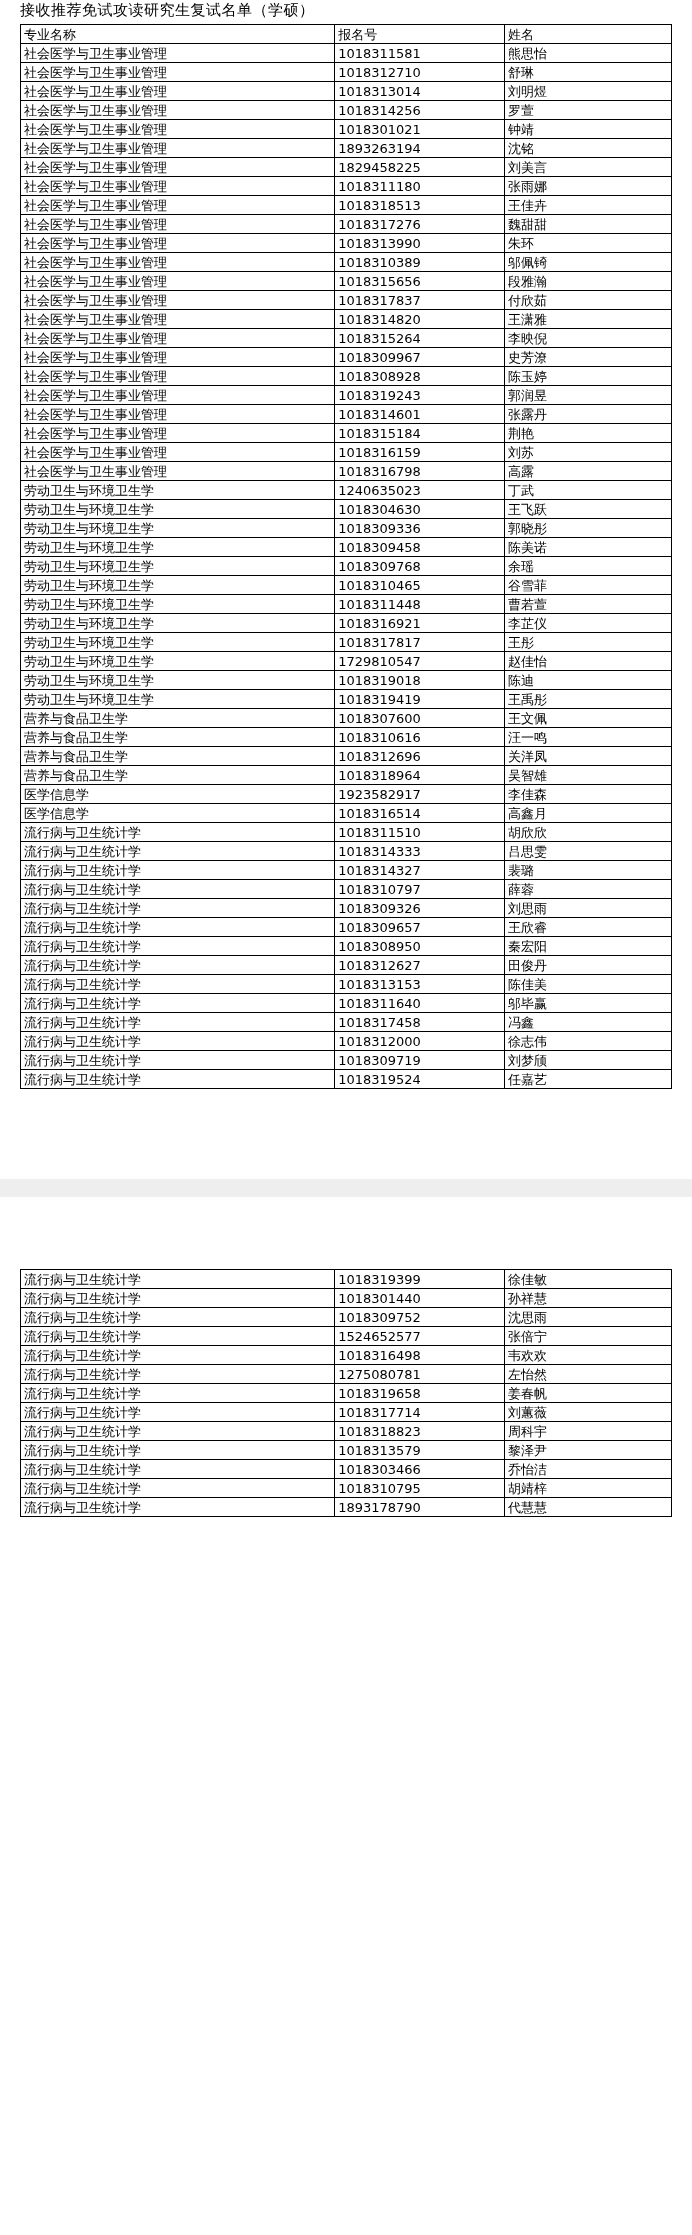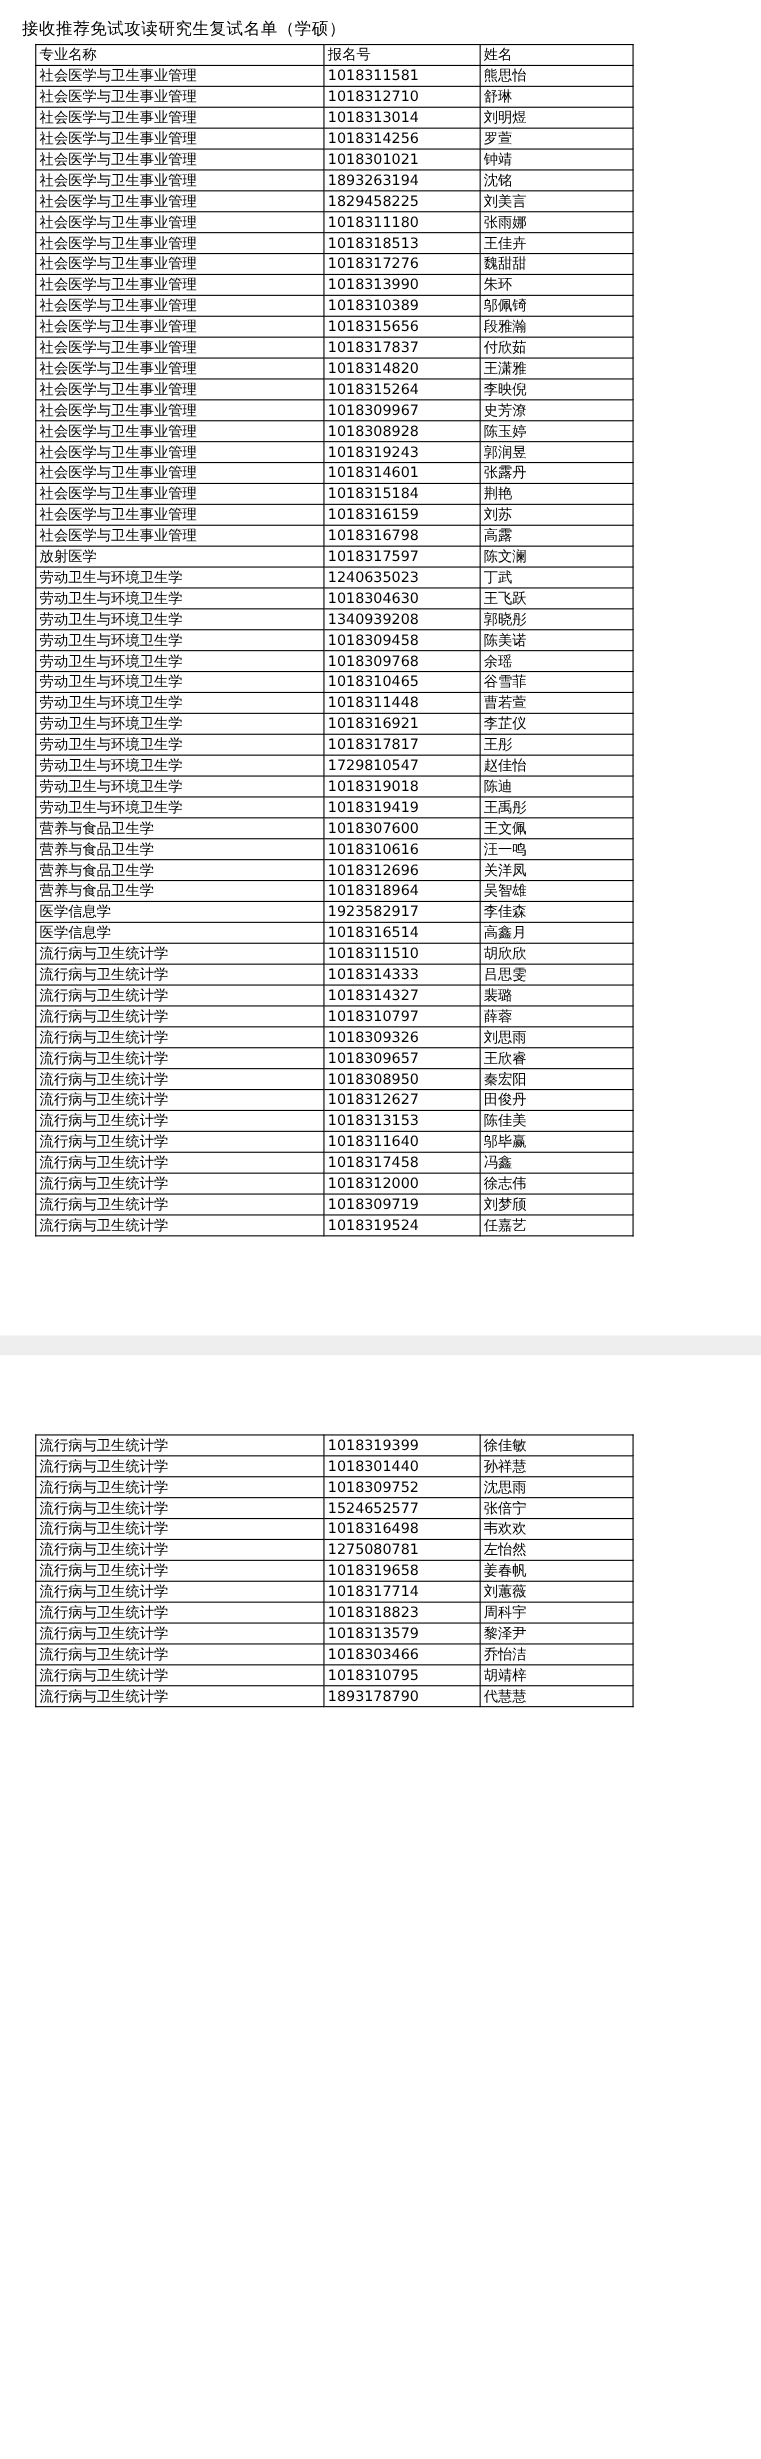--- a/index.html
+++ b/index.html
@@ -12,31 +12,31 @@
     font-family: "DejaVu Sans", "Liberation Sans", sans-serif;
     color: #000000;
   }
   .page {
     position: relative;
     width: 692px;
   }
   .doc-title {
     font-size: 15px;
     line-height: 20px;
-    padding: 16px 0 4px 20px;
+    padding: 0 0 4px 20px;
     font-family: "DejaVu Serif", "Liberation Serif", serif;
     font-weight: normal;
     letter-spacing: 0.5px;
   }
   table.roster {
     border-collapse: collapse;
     table-layout: fixed;
-    margin-left: 32px;
+    margin-left: 20px;
     margin-right: 20px;
-    width: 544px;
+    width: 652px;
     background: #fff;
   }
   table.roster td, table.roster th {
     border: 1px solid #000000;
     font-size: 13px;
     line-height: 15px;
     height: 18px;
     padding: 0 3px;
     font-family: "DejaVu Sans", "Liberation Sans", sans-serif;
     font-weight: normal;
@@ -191,37 +191,32 @@
           <td>社会医学与卫生事业管理</td>
           <td>1018316159</td>
           <td>刘苏</td>
         </tr>
         <tr>
           <td>社会医学与卫生事业管理</td>
           <td>1018316798</td>
           <td>高露</td>
         </tr>
         <tr>
-          <td>放射医学</td>
-          <td>1018317597</td>
-          <td>陈文澜</td>
-        </tr>
-        <tr>
           <td>劳动卫生与环境卫生学</td>
           <td>1240635023</td>
           <td>丁武</td>
         </tr>
         <tr>
           <td>劳动卫生与环境卫生学</td>
           <td>1018304630</td>
           <td>王飞跃</td>
         </tr>
         <tr>
           <td>劳动卫生与环境卫生学</td>
-          <td>1340939208</td>
+          <td>1018309336</td>
           <td>郭晓彤</td>
         </tr>
         <tr>
           <td>劳动卫生与环境卫生学</td>
           <td>1018309458</td>
           <td>陈美诺</td>
         </tr>
         <tr>
           <td>劳动卫生与环境卫生学</td>
           <td>1018309768</td>

